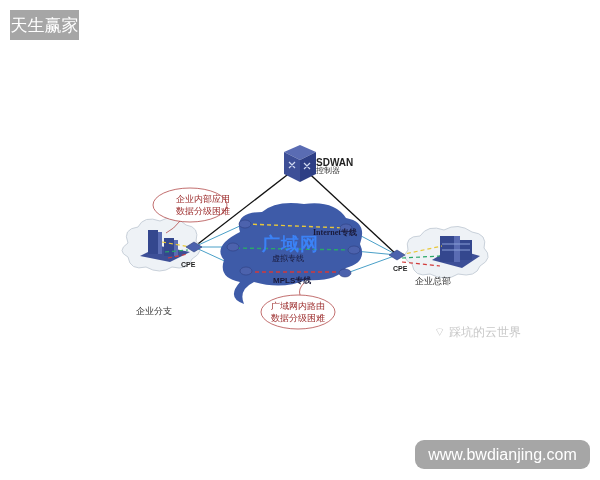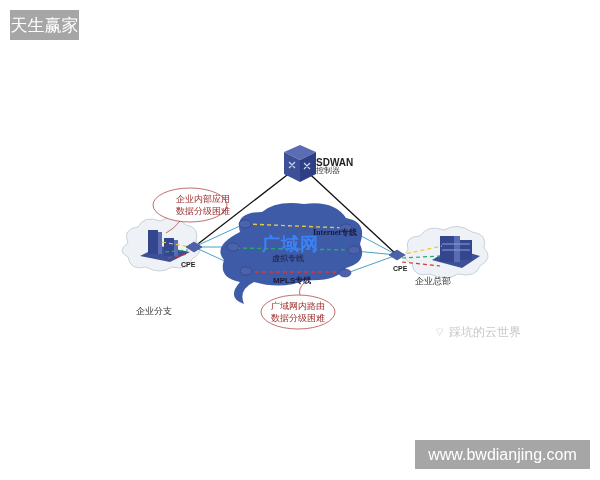--- a/index.html
+++ b/index.html
@@ -1,18 +1,18 @@
 <!DOCTYPE html>
 <html><head>
 <meta charset="utf-8">
 <style>
   html, body { margin:0; padding:0; }
   body { width:600px; height:480px; background:#ffffff; position:relative; overflow:hidden; font-family:"DejaVu Sans", sans-serif; }
   .wm-tl { position:absolute; left:10px; top:10px; width:69px; height:30px; background:#a6a6a6; color:#ffffff; font-size:17px; line-height:30px; text-align:center; }
-  .wm-br { position:absolute; left:415px; top:440px; width:175px; height:29px; background:#a6a6a6; color:#ffffff; font-family:"Liberation Sans", sans-serif; font-size:16px; line-height:29px; text-align:center; }
+  .wm-br { position:absolute; left:415px; top:440px; width:175px; height:29px; background:#a6a6a6; color:#ffffff; font-family:"Liberation Sans", sans-serif; font-size:16px; line-height:29px; text-align:center;border-radius:9px; }
   svg.diagram { position:absolute; left:0; top:0; }
   .lbl { position:absolute; white-space:nowrap; }
   .sdwan-title { left:316px; top:157px; font-family:"Liberation Sans", sans-serif; font-weight:bold; font-size:10px; color:#222; }
   .sdwan-sub { left:316px; top:165px; font-family:"DejaVu Serif", serif; font-size:8px; color:#333; }
   .bubble-text { font-family:"DejaVu Serif", serif; font-size:9px; color:#9b2a2a; text-align:center; line-height:12px; }
   .b1 { left:164px; top:193px; width:64px;margin-left:7px; }
   .b2 { left:266px; top:300px; width:64px; }
   .cpe { font-family:"Liberation Sans", sans-serif; font-weight:bold; font-size:7px; color:#222; }
   .cpe-l { left:181px; top:261px; }
   .cpe-r { left:393px; top:265px; }

